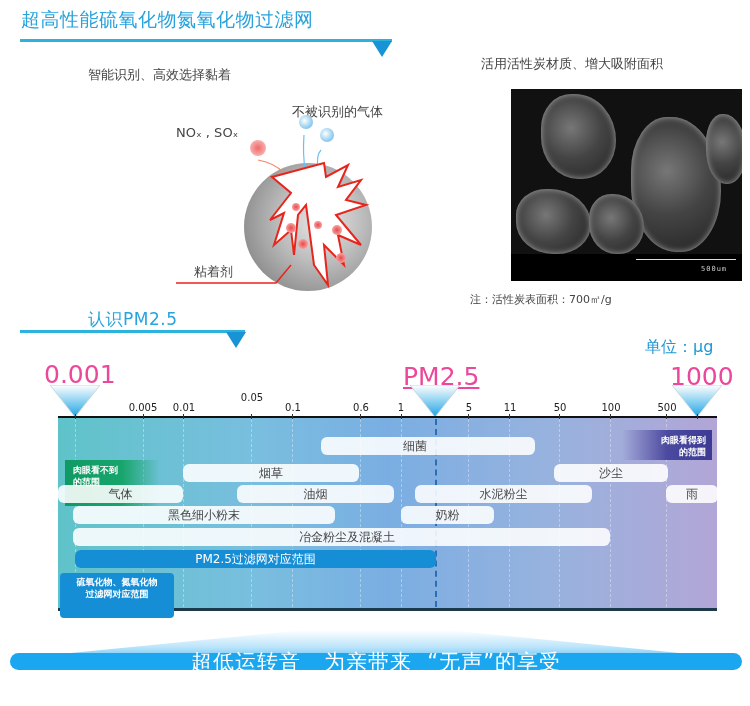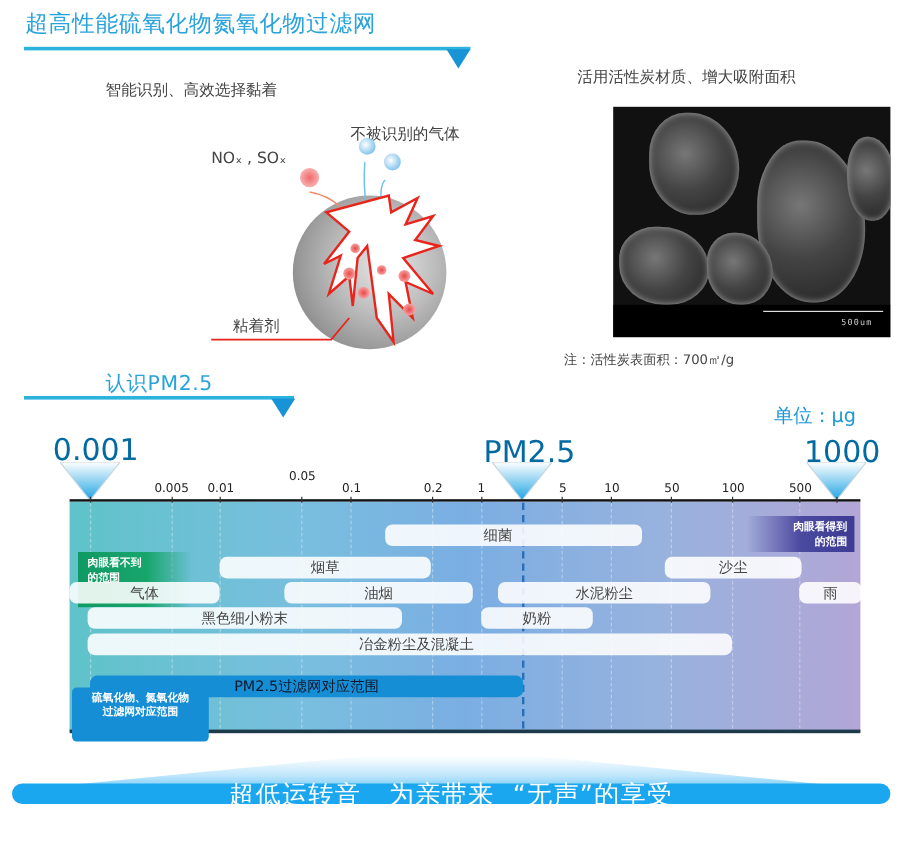--- a/index.html
+++ b/index.html
@@ -25,36 +25,36 @@
   
   .photo { background: #111; overflow: hidden; }
   .photo .rock { position: absolute; border-radius: 40% 55% 45% 50%;
                  background: radial-gradient(circle at 40% 40%, #777 0%, #444 45%, #222 100%);
                  box-shadow: inset 0 0 6px #aaa; }
   .photo .bar { position: absolute; left: 0; right: 0; bottom: 0; height: 27px; background: #000; }
   .photo .scale-line { position: absolute; height: 1px; background: #ddd; }
   .photo .scale-txt { position: absolute; color: #ccc; font-size: 7px; letter-spacing: 1px; font-family: "DejaVu Sans Mono", monospace; }
 
   
-  .big-val { color: #0369a1; font-size: 25px; white-space: nowrap; font-family: "DejaVu Sans", sans-serif; }
+  .big-val { color: #ec4899; font-size: 25px; white-space: nowrap; font-family: "DejaVu Sans", sans-serif; }
   .unit { color: #1b98d8; font-size: 16px; white-space: nowrap; }
   .tick-label { font-size: 10px; color: #222; white-space: nowrap; transform: translateX(-50%); }
   .axis-line { height: 2px; background: #111; }
   .tick { width: 1px; height: 5px; background: #333; }
   .grid { width: 0; border-left: 1px dashed rgba(255,255,255,0.35); }
   .pm-line { width: 0; border-left: 2px dashed #2a6fb5; }
 
   .chart-bg { background: linear-gradient(90deg, #5fc3c9 0%, #79bedf 30%, #7aaee2 50%, #98b2de 75%, #b2a6d6 100%); }
   .chart-bottom { height: 3px; background: #1c3a4a; }
 
   .pill { position: absolute; background: rgba(255,255,255,0.88); border-radius: 6px; height: 18px;
           font-size: 12px; color: #444; display: flex; align-items: center; justify-content: center; white-space: nowrap; }
   .pill.left { justify-content: flex-start; }
-  .pill-blue { position: absolute; background: #168ed6; border-radius: 6px; height: 18px; color: #0f172a;
-               font-size: 12px; display: flex; align-items: center; justify-content: center; white-space: nowrap; margin-top: 13px; }
+  .pill-blue { position: absolute; background: #168ed6; border-radius: 6px; height: 18px; color: #ffffff;
+               font-size: 12px; display: flex; align-items: center; justify-content: center; white-space: nowrap; }
   .box-green { position: absolute; background: linear-gradient(90deg, #0f9a63 0%, #18a56c 60%, rgba(30,170,120,0) 100%);
                color: #fff; font-size: 9px; font-weight: bold; line-height: 12px; padding: 4px 0 0 8px; box-sizing: border-box; }
   .box-purple { position: absolute; background: linear-gradient(90deg, rgba(80,80,170,0) 0%, #4b4aa0 50%, #3c3a93 100%);
                 color: #fff; font-size: 9px; font-weight: bold; line-height: 12px; padding: 4px 6px 0 0; box-sizing: border-box; text-align: right; }
   .box-blue { position: absolute; background: #168ed6; border-radius: 4px; color: #fff; font-size: 9px; font-weight: bold;
               line-height: 12px; text-align: center; padding-top: 3px; box-sizing: border-box; }
 
   
   .banner-top { background: linear-gradient(180deg, rgba(255,255,255,1) 0%, #bde5fb 60%, #6fc9f5 100%);
                 clip-path: polygon(0% 100%, 40% 0%, 60% 0%, 100% 100%); }
@@ -109,21 +109,21 @@
 </div>
 <div class="abs caption" style="left:470px; top:292px; font-size:11px;">注：活性炭表面积：700㎡/g</div>
 
 <div class="abs sec-title" style="left:88px; top:308px; font-size:17px;">认识PM2.5</div>
 <div class="abs sec-line" style="left:20px; top:330px; width:225px;"></div>
 <div class="abs sec-tri" style="left:226px; top:332px;"></div>
 
 <div class="abs unit" style="left:645px; top:337px;">单位：μg</div>
 
 <div class="abs big-val" style="left:44px; top:360px;">0.001</div>
-<div class="abs big-val" style="left:403px; top:362px;">PM2.5</div>
+<div class="abs big-val" style="left:403px; top:362px;text-decoration:underline;">PM2.5</div>
 <div class="abs big-val" style="left:670px; top:362px;">1000</div>
 
 <svg class="abs" style="left:50px; top:385px;" width="50" height="34">
   <defs>
       <linearGradient id="fg" x1="0" y1="0" x2="0" y2="1">
         <stop offset="0" stop-color="#ffffff"></stop>
         <stop offset="1" stop-color="#1da4e4"></stop>
       </linearGradient>
     </defs>
   <polygon points="0,0 50,0 25,32" fill="url(#fg)" stroke="#c9d6de" stroke-width="1"></polygon>
@@ -132,24 +132,24 @@
   <polygon points="0,0 50,0 25,32" fill="url(#fg)" stroke="#c9d6de" stroke-width="1"></polygon>
 </svg>
 <svg class="abs" style="left:672px; top:385px;" width="50" height="34">
   <polygon points="0,0 50,0 25,32" fill="url(#fg)" stroke="#c9d6de" stroke-width="1"></polygon>
 </svg>
 
 <div class="abs tick-label" style="left:143px; top:402px;">0.005</div>
 <div class="abs tick-label" style="left:184px; top:402px;">0.01</div>
 <div class="abs tick-label" style="left:252px; top:392px;">0.05</div>
 <div class="abs tick-label" style="left:293px; top:402px;">0.1</div>
-<div class="abs tick-label" style="left:361px; top:402px;">0.2</div>
+<div class="abs tick-label" style="left:361px; top:402px;">0.6</div>
 <div class="abs tick-label" style="left:401px; top:402px;">1</div>
 <div class="abs tick-label" style="left:469px; top:402px;">5</div>
-<div class="abs tick-label" style="left:510px; top:402px;">10</div>
+<div class="abs tick-label" style="left:510px; top:402px;">11</div>
 <div class="abs tick-label" style="left:560px; top:402px;">50</div>
 <div class="abs tick-label" style="left:611px; top:402px;">100</div>
 <div class="abs tick-label" style="left:667px; top:402px;">500</div>
 
 <div class="abs chart-bg" style="left:58px; top:418px; width:659px; height:191px;"></div>
 <div class="abs axis-line" style="left:58px; top:416px; width:659px;"></div>
 <div class="abs chart-bottom" style="left:58px; top:608px; width:659px;"></div>
 
 <div class="abs tick" style="left:75px; top:414px;"></div>
 <div class="abs tick" style="left:143px; top:414px;"></div>

